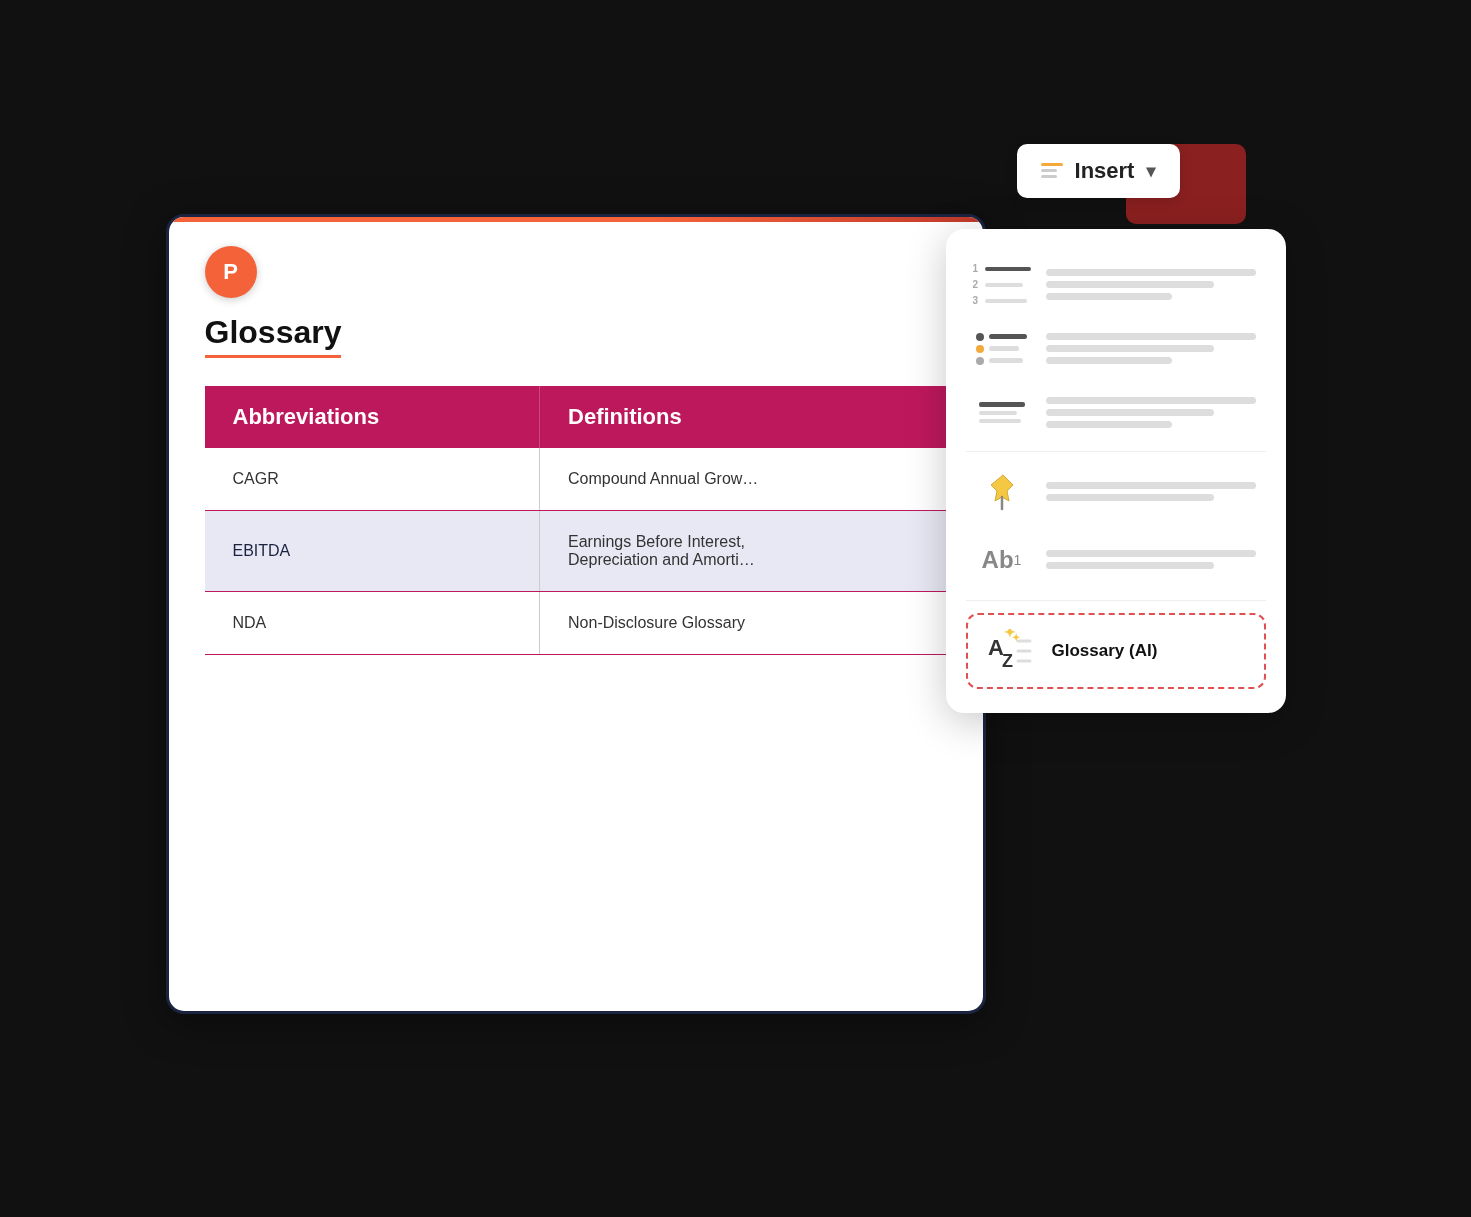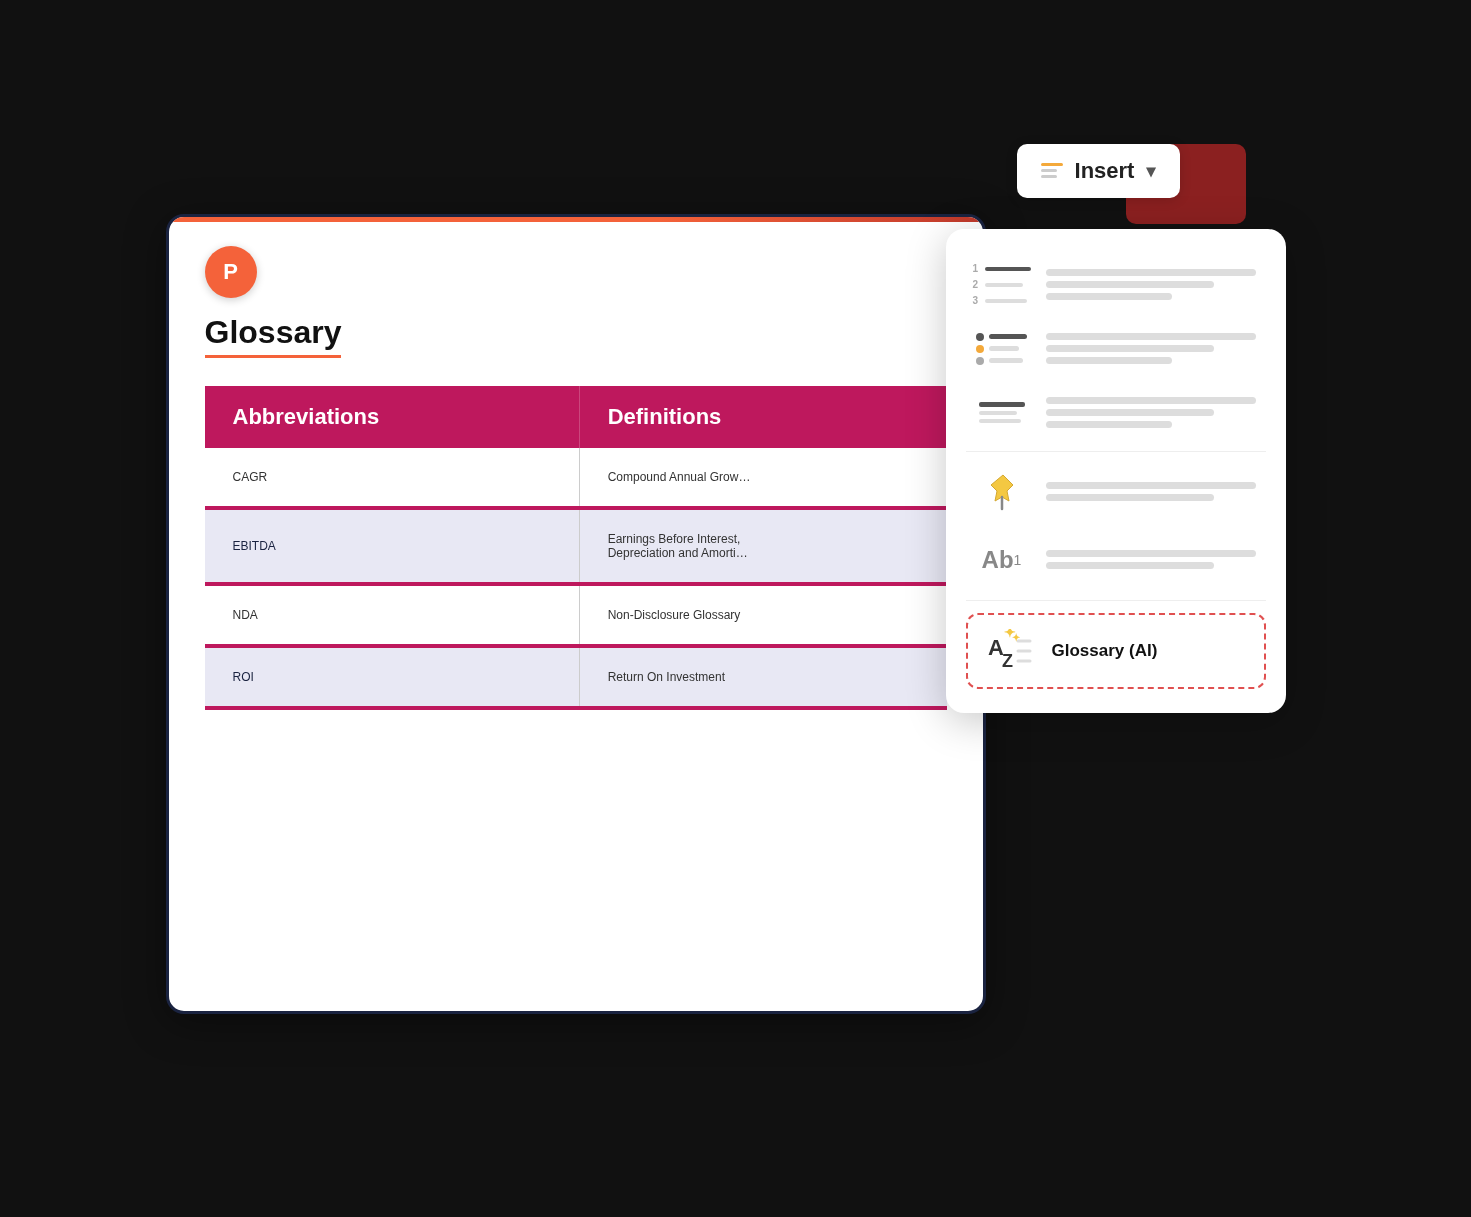--- a/index.html
+++ b/index.html
@@ -155,23 +155,23 @@
     .glossary-table tbody tr:nth-child(odd) {
       background: #fff;
     }
 
     .glossary-table tbody tr:nth-child(even) {
       background: #e8e8f4;
     }
 
     .glossary-table tbody td {
       padding: 22px 28px;
-      font-size: 12px;
+      font-size: 16px;
       color: #333;
-      border-bottom: 4px solid #be185d;
+      border-bottom: 1px solid #be185d;
       vertical-align: middle;
     }
 
     .glossary-table tbody td:first-child {
       border-right: 1px solid #ccc;
       font-weight: 400;
       color: #333;
     }
 
     .bold-abbr {
@@ -402,24 +402,20 @@
             <td>Compound Annual Grow…</td>
           </tr>
           <tr>
             <td class="bold-abbr">EBITDA</td>
             <td>Earnings Before Interest,<br>Depreciation and Amorti…</td>
           </tr>
           <tr>
             <td>NDA</td>
             <td>Non-Disclosure Glossary</td>
           </tr>
-          <tr>
-            <td class="bold-abbr">ROI</td>
-            <td>Return On Investment</td>
-          </tr>
         </tbody>
       </table>
     </div>
   </div>
 
   <div class="dropdown-panel">
 
     <div class="dropdown-item">
       <div class="item-icon-area">
         <div class="num-list-icon">

